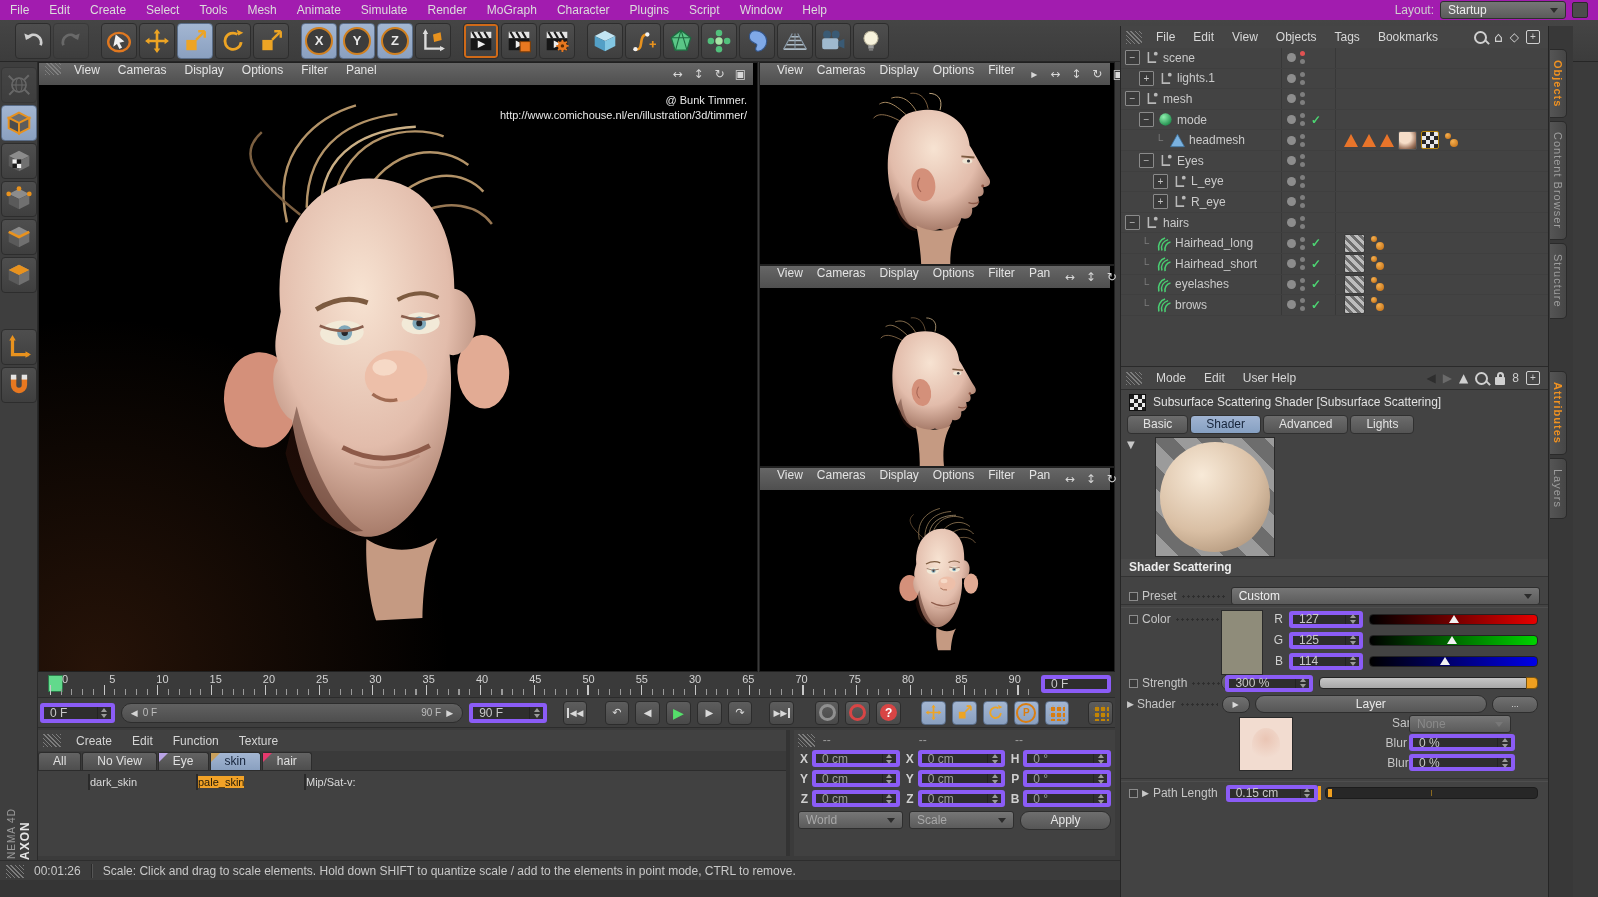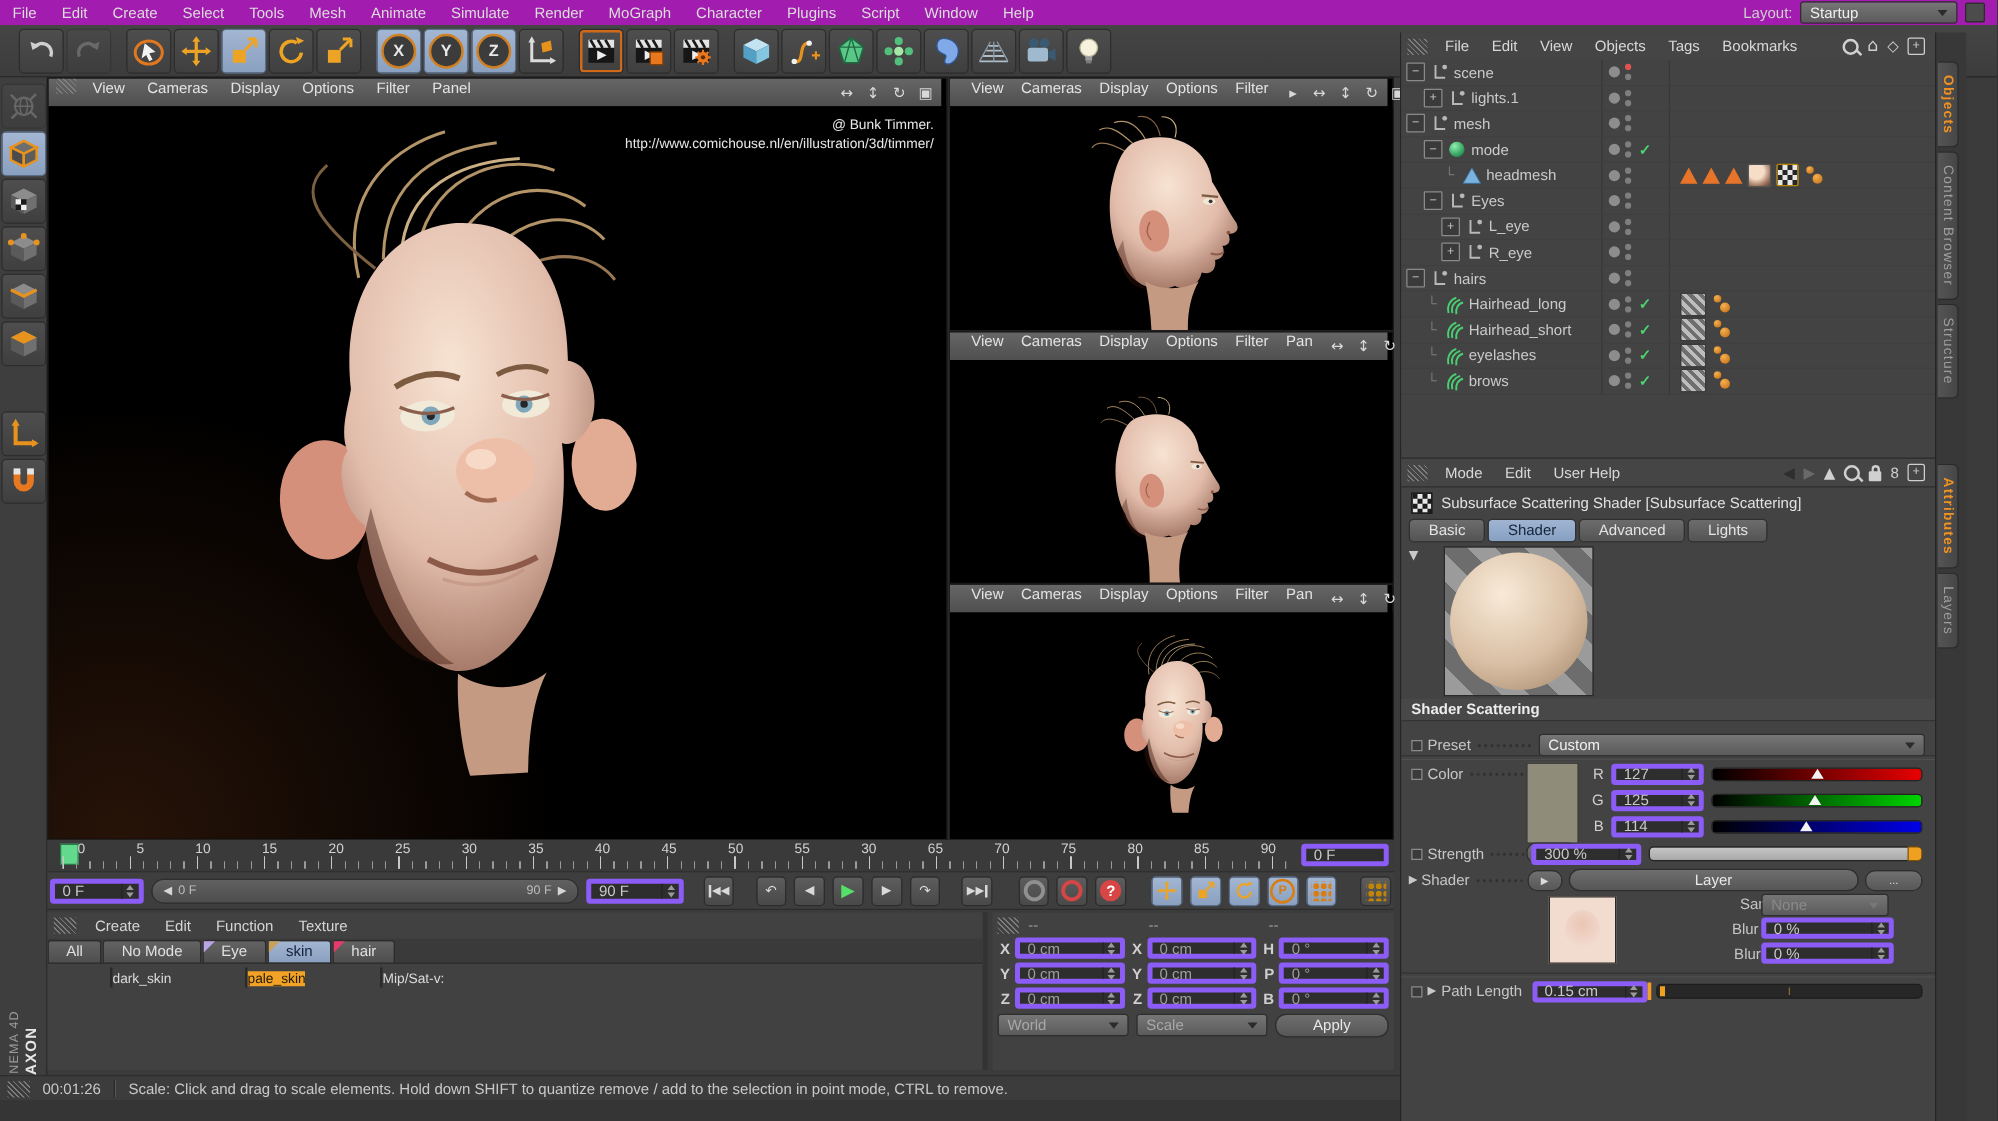--- a/index.html
+++ b/index.html
@@ -764,21 +764,21 @@
   </div>
 
   <div id="matman">
     <div class="pan-menu">
       <span class="grip"></span>
       <span><span class="mi">Create</span><span class="mi">Edit</span><span class="mi">Function</span><span class="mi">Texture</span></span>
     </div>
     <div id="mat-tabs">
 
     <span class="mtab"><span>All</span></span>
-        <span class="mtab"><span>No Mode</span></span>
+        <span class="mtab"><span>No View</span></span>
         <span class="mtab has-corner" style="--c:#b9a4e6"><span class="corner"></span><span>Eye</span></span>
         <span class="mtab on has-corner" style="--c:#c9a05c"><span class="corner"></span><span>skin</span></span>
         <span class="mtab has-corner" style="--c:#e63a6e"><span class="corner"></span><span>hair</span></span>
       </div>
     <div id="mat-items">
 
         <span class="mat dark">
           <span class="mat-thumb"></span>
           <span class="mat-label">dark_skin</span>
         </span>
@@ -1390,17 +1390,17 @@
 
     <div class="vtab on">Attributes</div>
         <div class="vtab">Layers</div>
       </div>
   </div>
 
   <div id="statusbar">
     <span class="grip"></span>
     <span class="time">00:01:26</span>
     <span class="sep"></span>
-    <span>Scale: Click and drag to scale elements. Hold down SHIFT to quantize remove / add to the selection in point mode, CTRL to remove.</span>
+    <span>Scale: Click and drag to scale elements. Hold down SHIFT to quantize scale / add to the elements in point mode, CTRL to remove.</span>
   </div>
   <div id="footerstrip"></div>
 
 </div>
 
 </body></html>

